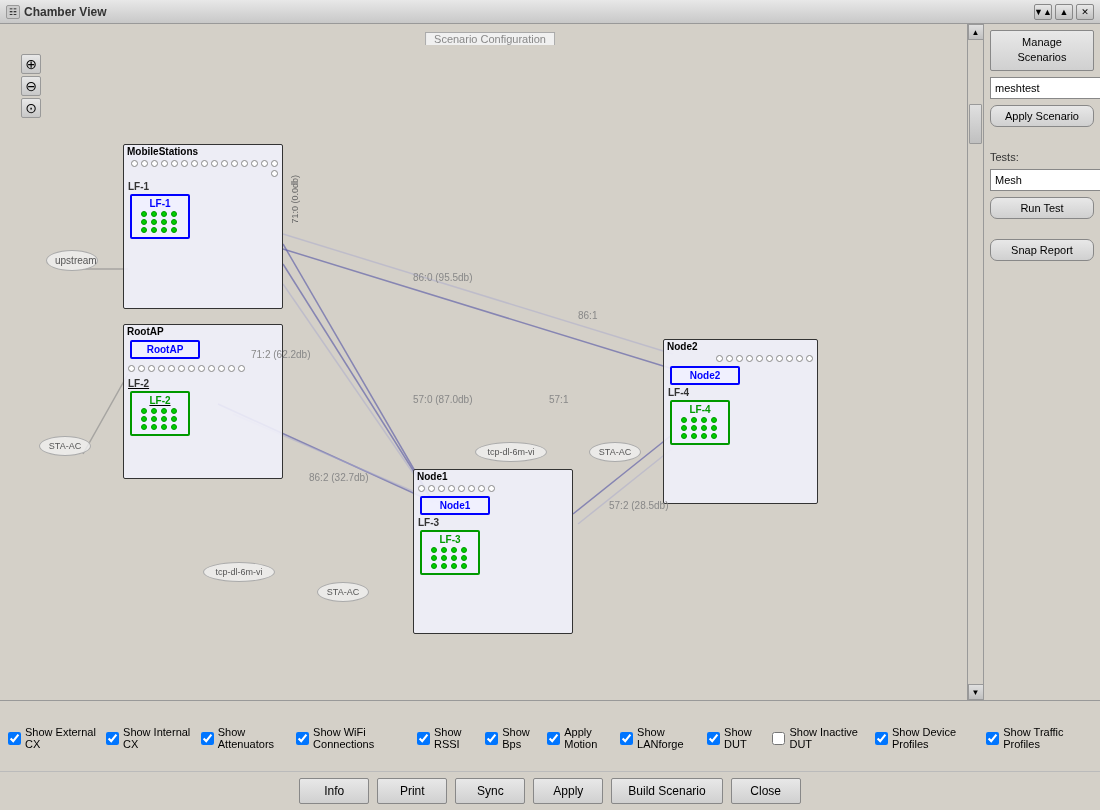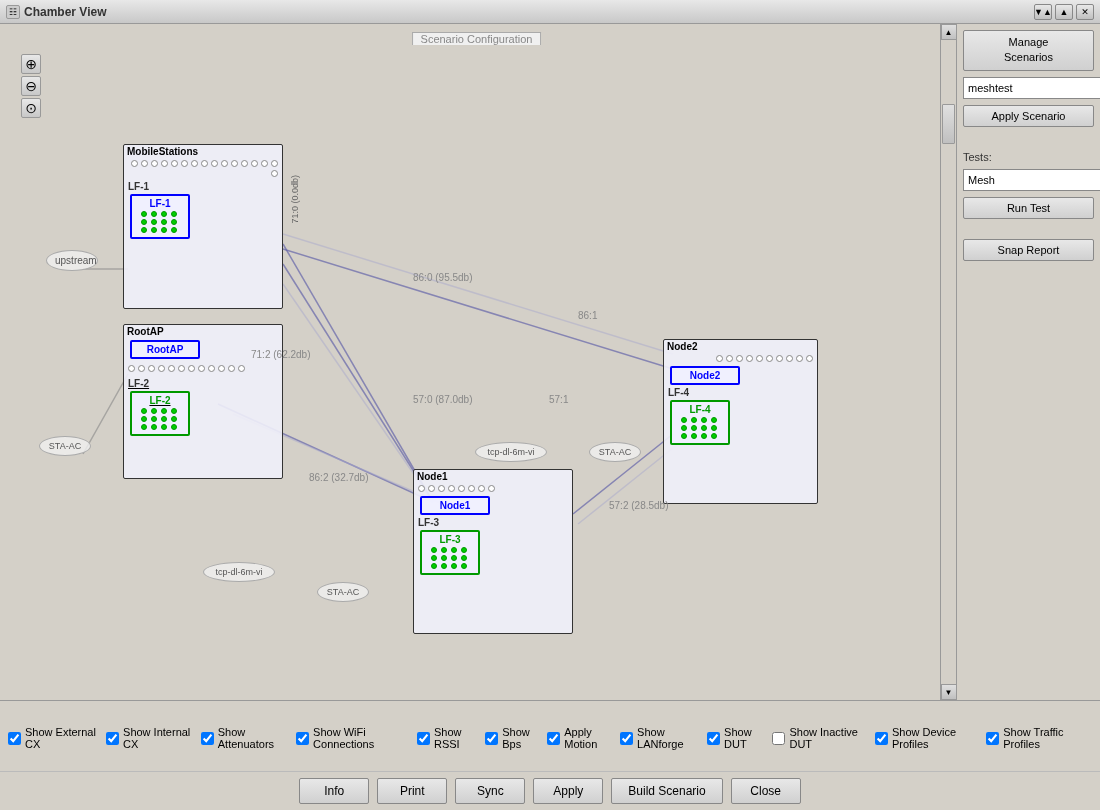--- a/index.html
+++ b/index.html
@@ -146,33 +146,33 @@
       left: 1px;
       right: 1px;
       height: 40px;
       background: linear-gradient(to bottom, #e0e0e0, #c0c0c0);
       border: 1px solid #999;
       border-radius: 1px;
     }
 
     
     .right-panel {
-      width: 144px;
+      width: 117px;
       background: #d4d0c8;
       display: flex;
       flex-direction: column;
       padding: 6px;
       gap: 6px;
       border-left: 1px solid #999;
     }
 
     .panel-btn {
       background: linear-gradient(to bottom, #e8e8e8, #d0d0d0);
       border: 1px solid #888;
-      border-radius: 2px;
+      border-radius: 7px;
       padding: 4px 8px;
       cursor: pointer;
       font-size: 11px;
       text-align: center;
       width: 100%;
     }
 
     .dropdown-container {
       display: flex;
       align-items: center;

